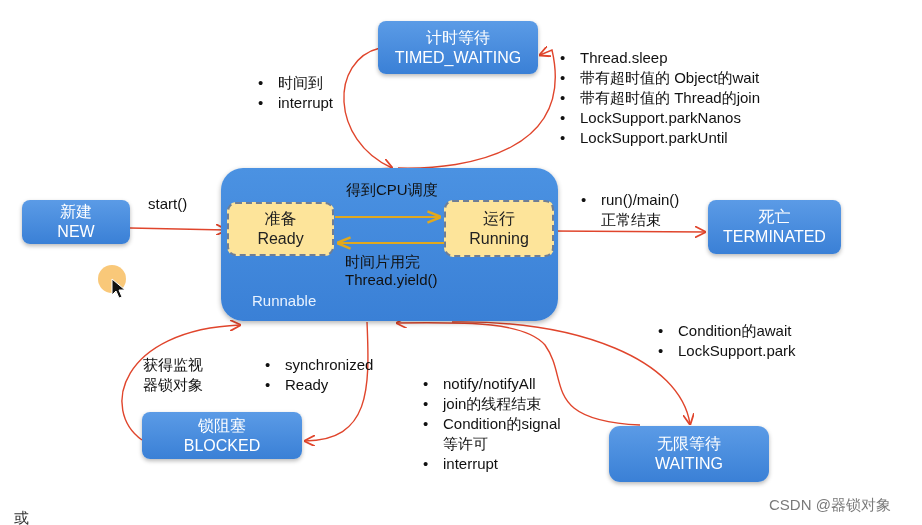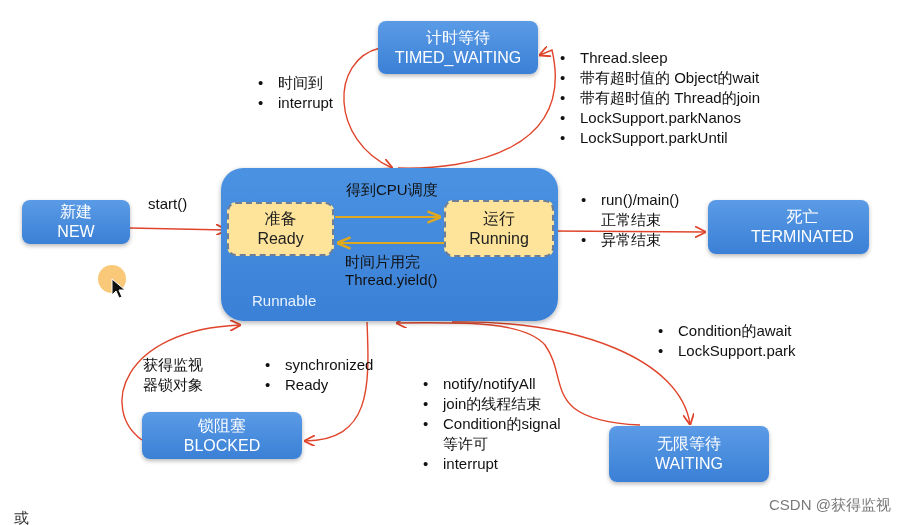--- a/index.html
+++ b/index.html
@@ -102,31 +102,31 @@
   <span>Running</span>
 </div>
 
 <svg style="position:absolute; left:0; top:0; z-index:3;" width="922" height="525">
   <path d="M335,217 L440,217" stroke="#e0a81e" stroke-width="2" fill="none" marker-end="url(#ag)"></path>
   <path d="M444,243 L338,243" stroke="#e0a81e" stroke-width="2" fill="none" marker-end="url(#ag)"></path>
 </svg>
 <div class="lbl" style="left:345px; top:252px;">时间片用完</div>
 <div class="lbl" style="left:345px; top:270px;">Thread.yield()</div>
 
-<div class="state" style="left:708px; top:200px; width:133px; height:54px;padding-left:28px;">
+<div class="state" style="left:708px; top:200px; width:133px; height:54px;">
   <span>死亡</span>
   <span>TERMINATED</span>
 </div>
 
 <div class="state" style="left:142px; top:412px; width:160px; height:47px;">
   <span>锁阻塞</span>
   <span>BLOCKED</span>
 </div>
 
-<div class="state" style="left:609px; top:426px; width:160px; height:56px;">
+<div class="state" style="left:609px; top:426px; width:160px; height:56px;border-radius:11px;">
   <span>无限等待</span>
   <span>WAITING</span>
 </div>
 
 <div class="lbl" style="left:148px; top:194px;">start()</div>
 
 <ul class="bl" style="left:256px; top:73px;">
   <li>时间到</li>
   <li>interrupt</li>
 </ul>
@@ -135,21 +135,20 @@
   <li>Thread.sleep</li>
   <li>带有超时值的 Object的wait</li>
   <li>带有超时值的 Thread的join</li>
   <li>LockSupport.parkNanos</li>
   <li>LockSupport.parkUntil</li>
 </ul>
 
 <ul class="bl" style="left:579px; top:190px;">
   <li>run()/main()</li>
   <li class="cont">正常结束</li>
-  <li>异常结束</li>
 </ul>
 
 <div class="lbl" style="left:143px; top:355px;">获得监视</div>
 <div class="lbl" style="left:143px; top:375px;">器锁对象</div>
 
 <ul class="bl" style="left:263px; top:355px;">
   <li>synchronized</li>
   <li>Ready</li>
 </ul>
 
@@ -164,14 +163,14 @@
   <li>Condition的signal</li>
   <li class="cont">等许可</li>
   <li>interrupt</li>
 </ul>
 
 <div id="cursor-dot"></div>
 <svg id="cursor-arrow" viewBox="0 0 16 22">
   <path d="M1,1 L1,17 L5,13 L8,20 L11,19 L8,12 L14,12 Z" fill="#111" stroke="#fff" stroke-width="1"></path>
 </svg>
 
-<div id="watermark">CSDN @获得监视</div>
+<div id="watermark">CSDN @器锁对象</div>
 <div id="stray-text">或</div>
 
 </body></html>

